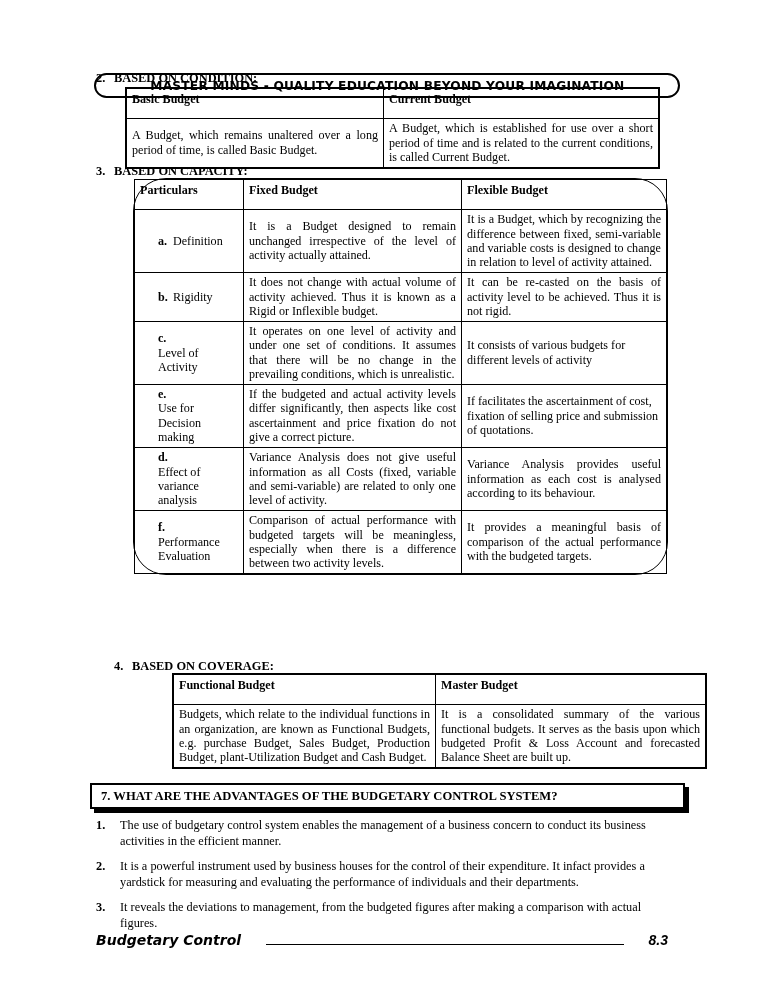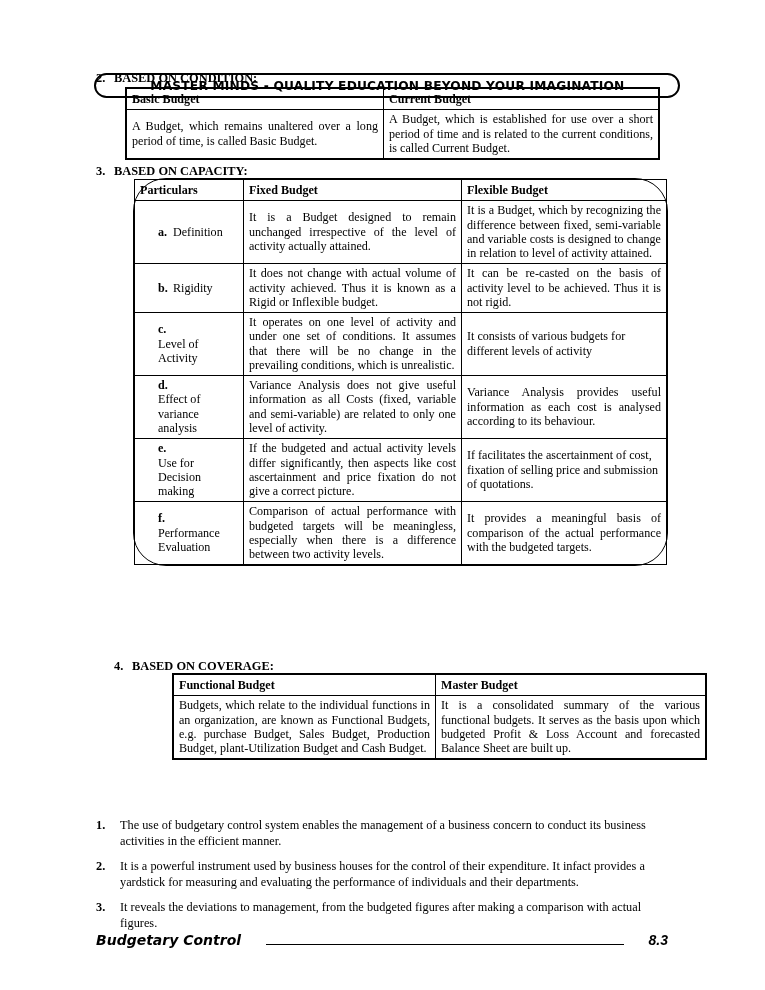--- a/index.html
+++ b/index.html
@@ -72,21 +72,21 @@
     vertical-align: middle;
     padding: 2px 5px 3px 5px;
     text-align: justify;
     text-align-last: left;
     hyphens: none;
   }
   table.doc th {
     text-align: center;
     font-weight: bold;
     padding-top: 3px;
-    padding-bottom: 3px;
+    padding-bottom: 12px;
   }
   table.doc td.just {
     text-align: justify;
     text-align-last: left;
   }
   table.doc td.lbl {
     text-align: left;
     text-align-last: left;
     padding-left: 23px;
     white-space: normal;
@@ -256,28 +256,28 @@
         <td class="lbl"><span class="k">b.</span><span class="v">Rigidity</span></td>
         <td class="just">It does not change with actual volume of activity achieved. Thus it is known as a Rigid or Inflexible budget.</td>
         <td class="just">It can be re-casted on the basis of activity level to be achieved. Thus it is not rigid.</td>
       </tr>
       <tr>
         <td class="lbl"><span class="k">c.</span><span class="v">Level of Activity</span></td>
         <td class="just">It operates on one level of activity and under one set of conditions. It assumes that there will be no change in the prevailing conditions, which is unrealistic.</td>
         <td class="nojust">It consists of various budgets for different levels of activity</td>
       </tr>
       <tr>
+        <td class="lbl"><span class="k">e.</span><span class="v">Use for Decision making</span></td>
+        <td class="just">If the budgeted and actual activity levels differ significantly, then aspects like cost ascertainment and price fixation do not give a correct picture.</td>
+        <td class="nojust">If facilitates the ascertainment of cost, fixation of selling price and submission of quotations.</td>
+      </tr>
+      <tr>
         <td class="lbl"><span class="k">d.</span><span class="v">Effect of variance analysis</span></td>
         <td class="just">Variance Analysis does not give useful information as all Costs (fixed, variable and semi-variable) are related to only one level of activity.</td>
         <td class="just">Variance Analysis provides useful information as each cost is analysed according to its behaviour.</td>
-      </tr>
-      <tr>
-        <td class="lbl"><span class="k">e.</span><span class="v">Use for Decision making</span></td>
-        <td class="just">If the budgeted and actual activity levels differ significantly, then aspects like cost ascertainment and price fixation do not give a correct picture.</td>
-        <td class="nojust">If facilitates the ascertainment of cost, fixation of selling price and submission of quotations.</td>
       </tr>
       <tr>
         <td class="lbl"><span class="k">f.</span><span class="v">Performance Evaluation</span></td>
         <td class="just">Comparison of actual performance with budgeted targets will be meaningless, especially when there is a difference between two activity levels.</td>
         <td class="just">It provides a meaningful basis of comparison of the actual performance with the budgeted targets.</td>
       </tr>
     </tbody>
   </table>
 
   <div class="section-head" style="left:96px; top:659px;margin-left:18px;">
@@ -296,20 +296,26 @@
       </tr>
     </thead>
     <tbody>
       <tr>
         <td class="just">Budgets, which relate to the individual functions in an organization, are known as Functional Budgets, e.g. purchase Budget, Sales Budget, Production Budget, plant-Utilization Budget and Cash Budget.</td>
         <td class="just">It is a consolidated summary of the various functional budgets. It serves as the basis upon which budgeted Profit &amp; Loss Account and forecasted Balance Sheet are built up.</td>
       </tr>
     </tbody>
   </table>
 
+  <div class="qbanner-wrap">
+    <div class="qbanner-shadow"></div>
+    <div class="qbanner">
+      <div class="qbanner-text">7. WHAT ARE THE ADVANTAGES OF THE BUDGETARY CONTROL SYSTEM?</div>
+    </div>
+  </div>
 
   <div class="adv-list">
     <div class="adv-item">
       <span class="adv-num">1.</span>
       <span>The use of budgetary control system enables the management of a business concern to conduct its business activities in the efficient manner.</span>
     </div>
     <div class="adv-item">
       <span class="adv-num">2.</span>
       <span>It is a powerful instrument used by business houses for the control of their expenditure. It infact provides a yardstick for measuring and evaluating the performance of individuals and their departments.</span>
     </div>

